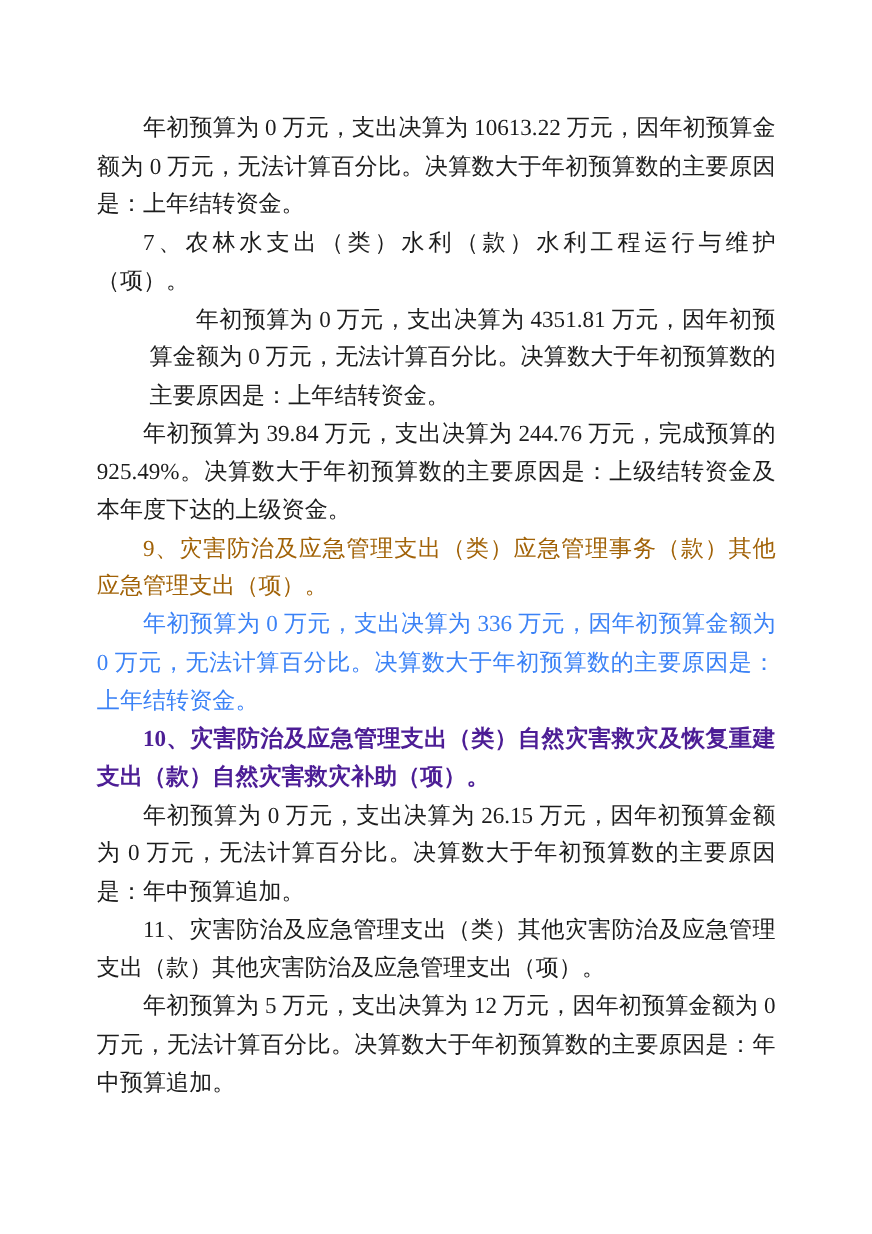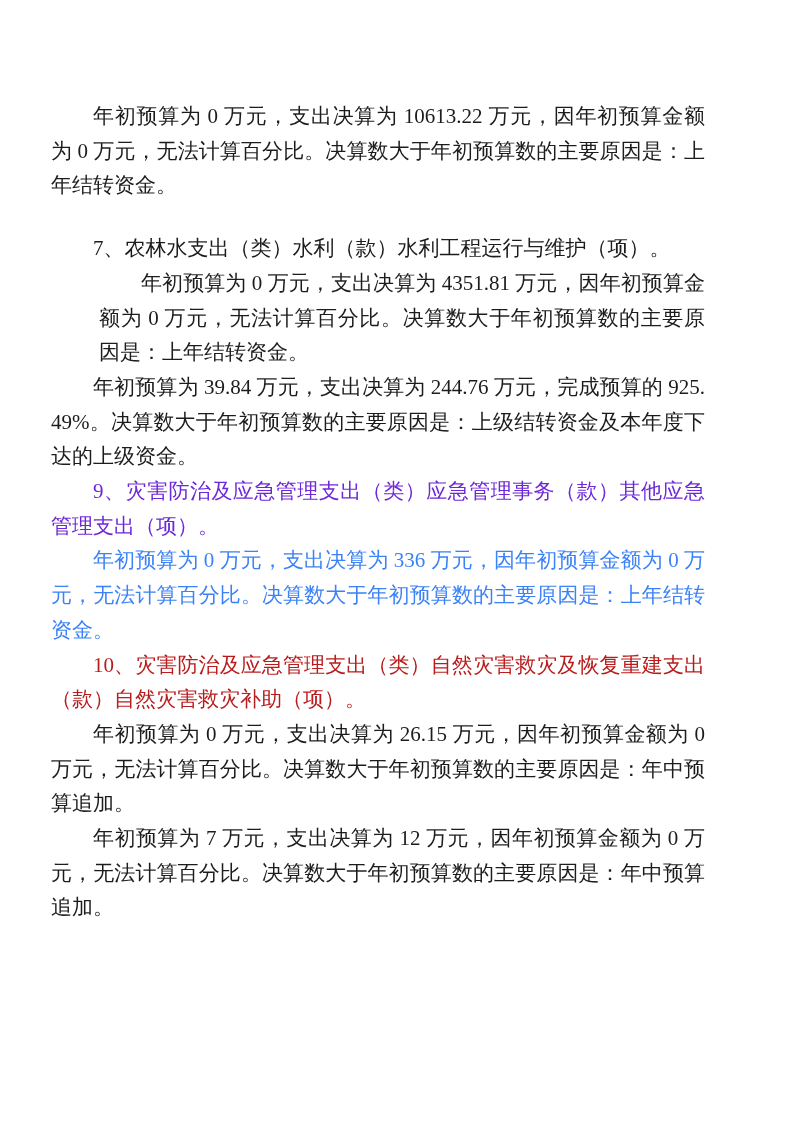--- a/index.html
+++ b/index.html
@@ -6,42 +6,43 @@
     margin: 0;
     padding: 0;
     background: #ffffff;
   }
   .page {
     position: relative;
     width: 793px;
     height: 1122px;
     box-sizing: border-box;
     background: #ffffff;
-    padding: 99px 88px 0 51px;
+    padding: 99px 88px 0 88px;
     overflow: hidden;
     font-family: "Liberation Serif", "DejaVu Serif", serif;
   }
   .para {
     margin: 0;
     font-size: 21px;
     line-height: 34.7px;
     color: #1c1c1c;
     text-align: justify;
     text-indent: 2em;
     word-break: break-all;
   }
 </style>
 </head>
 <body>
 
 <div class="page">
   <div id="content">
       <p class="para" style="color: rgb(28, 28, 28);">年初预算为 0 万元，支出决算为 10613.22 万元，因年初预算金额为 0 万元，无法计算百分比。决算数大于年初预算数的主要原因是：上年结转资金。</p>
-      <p class="para" style="color: rgb(28, 28, 28); margin-top: 28px;">7、农林水支出（类）水利（款）水利工程运行与维护（项）。</p>
+      <p class="para" style="color: rgb(28, 28, 28);">7、农林水支出（类）水利（款）水利工程运行与维护（项）。</p>
       <p class="para" style="color: rgb(28, 28, 28); margin-left: 48px;">年初预算为 0 万元，支出决算为 4351.81 万元，因年初预算金额为 0 万元，无法计算百分比。决算数大于年初预算数的主要原因是：上年结转资金。</p>
       <p class="para" style="color: rgb(28, 28, 28);">年初预算为 39.84 万元，支出决算为 244.76 万元，完成预算的 925.49%。决算数大于年初预算数的主要原因是：上级结转资金及本年度下达的上级资金。</p>
-      <p class="para" style="color: #6d28d9;">9、灾害防治及应急管理支出（类）应急管理事务（款）其他应急管理支出（项）。</p>
+      <p class="para" style="color: #a16207;">9、灾害防治及应急管理支出（类）应急管理事务（款）其他应急管理支出（项）。</p>
       <p class="para" style="color: #3b82f6;">年初预算为 0 万元，支出决算为 336 万元，因年初预算金额为 0 万元，无法计算百分比。决算数大于年初预算数的主要原因是：上年结转资金。</p>
-      <p class="para" style="color: #b91c1c;">10、灾害防治及应急管理支出（类）自然灾害救灾及恢复重建支出（款）自然灾害救灾补助（项）。</p>
+      <p class="para" style="color: #4c1d95; font-weight: bold;">10、灾害防治及应急管理支出（类）自然灾害救灾及恢复重建支出（款）自然灾害救灾补助（项）。</p>
       <p class="para" style="color: rgb(28, 28, 28);">年初预算为 0 万元，支出决算为 26.15 万元，因年初预算金额为 0 万元，无法计算百分比。决算数大于年初预算数的主要原因是：年中预算追加。</p>
-      <p class="para" style="color: rgb(28, 28, 28);">年初预算为 7 万元，支出决算为 12 万元，因年初预算金额为 0 万元，无法计算百分比。决算数大于年初预算数的主要原因是：年中预算追加。</p>
+      <p class="para" style="color: rgb(28, 28, 28);">11、灾害防治及应急管理支出（类）其他灾害防治及应急管理支出（款）其他灾害防治及应急管理支出（项）。</p>
+      <p class="para" style="color: rgb(28, 28, 28);">年初预算为 5 万元，支出决算为 12 万元，因年初预算金额为 0 万元，无法计算百分比。决算数大于年初预算数的主要原因是：年中预算追加。</p>
     </div>
 </div>
 
 </body></html>

